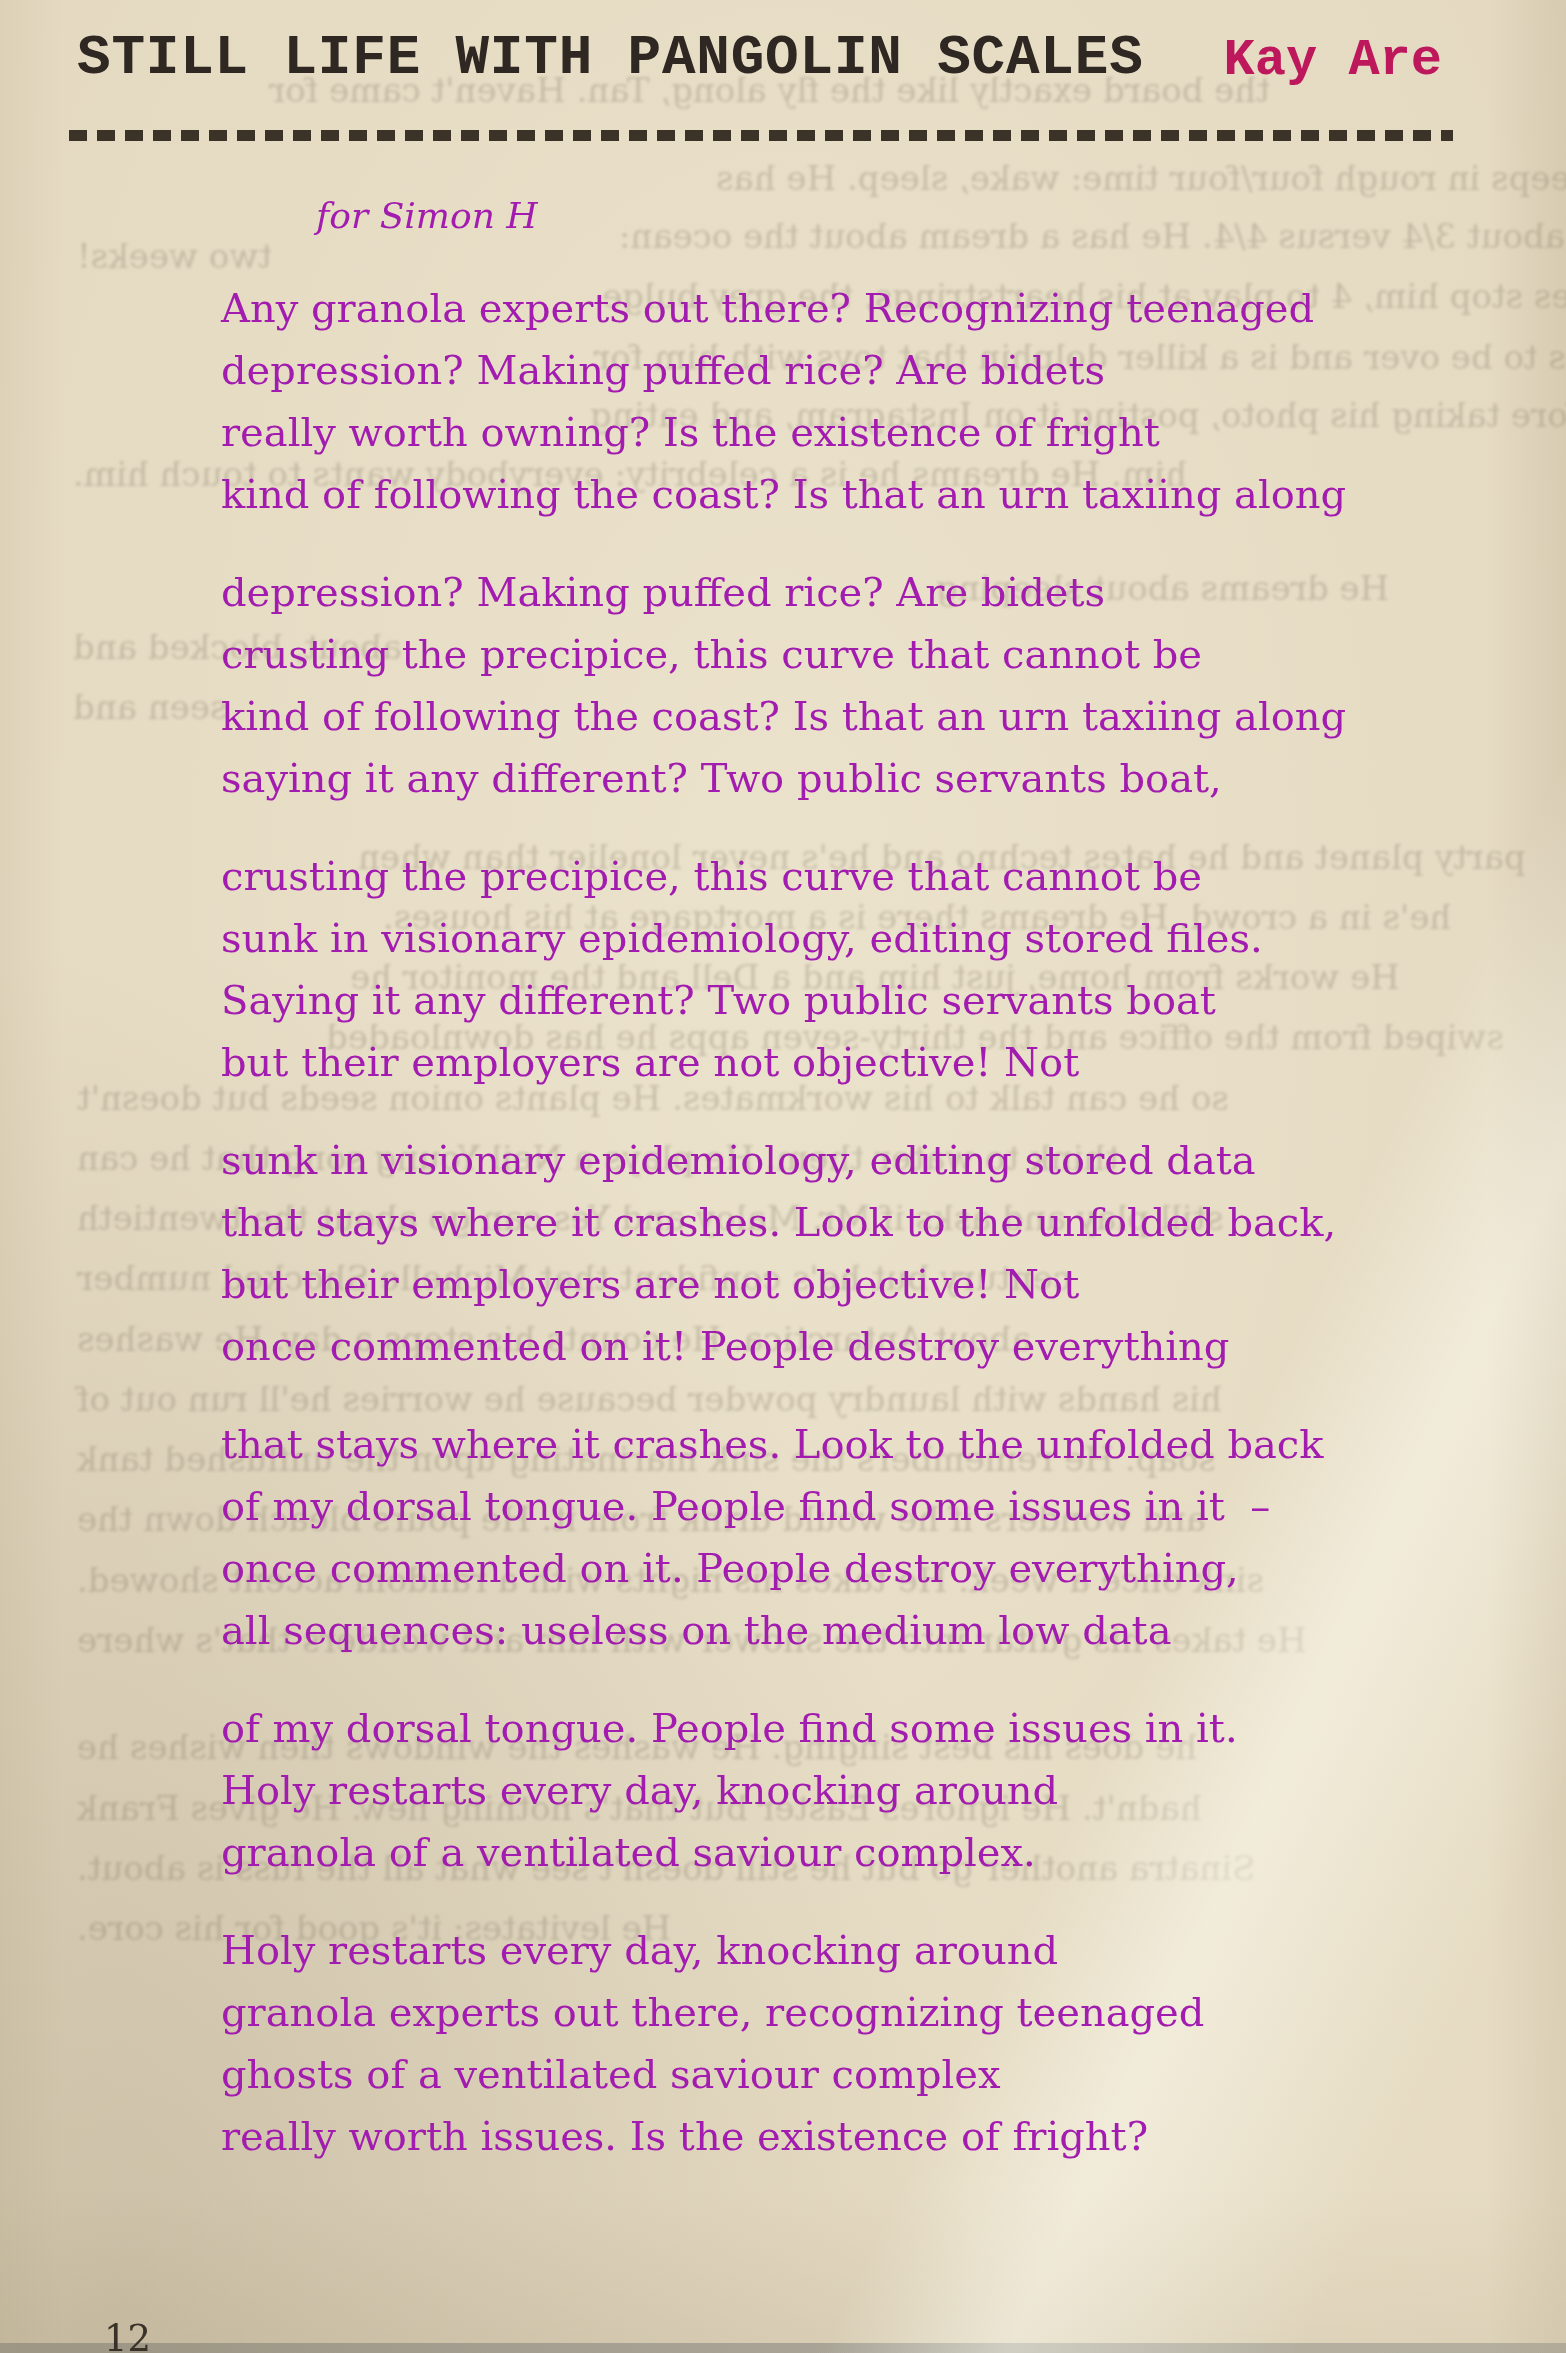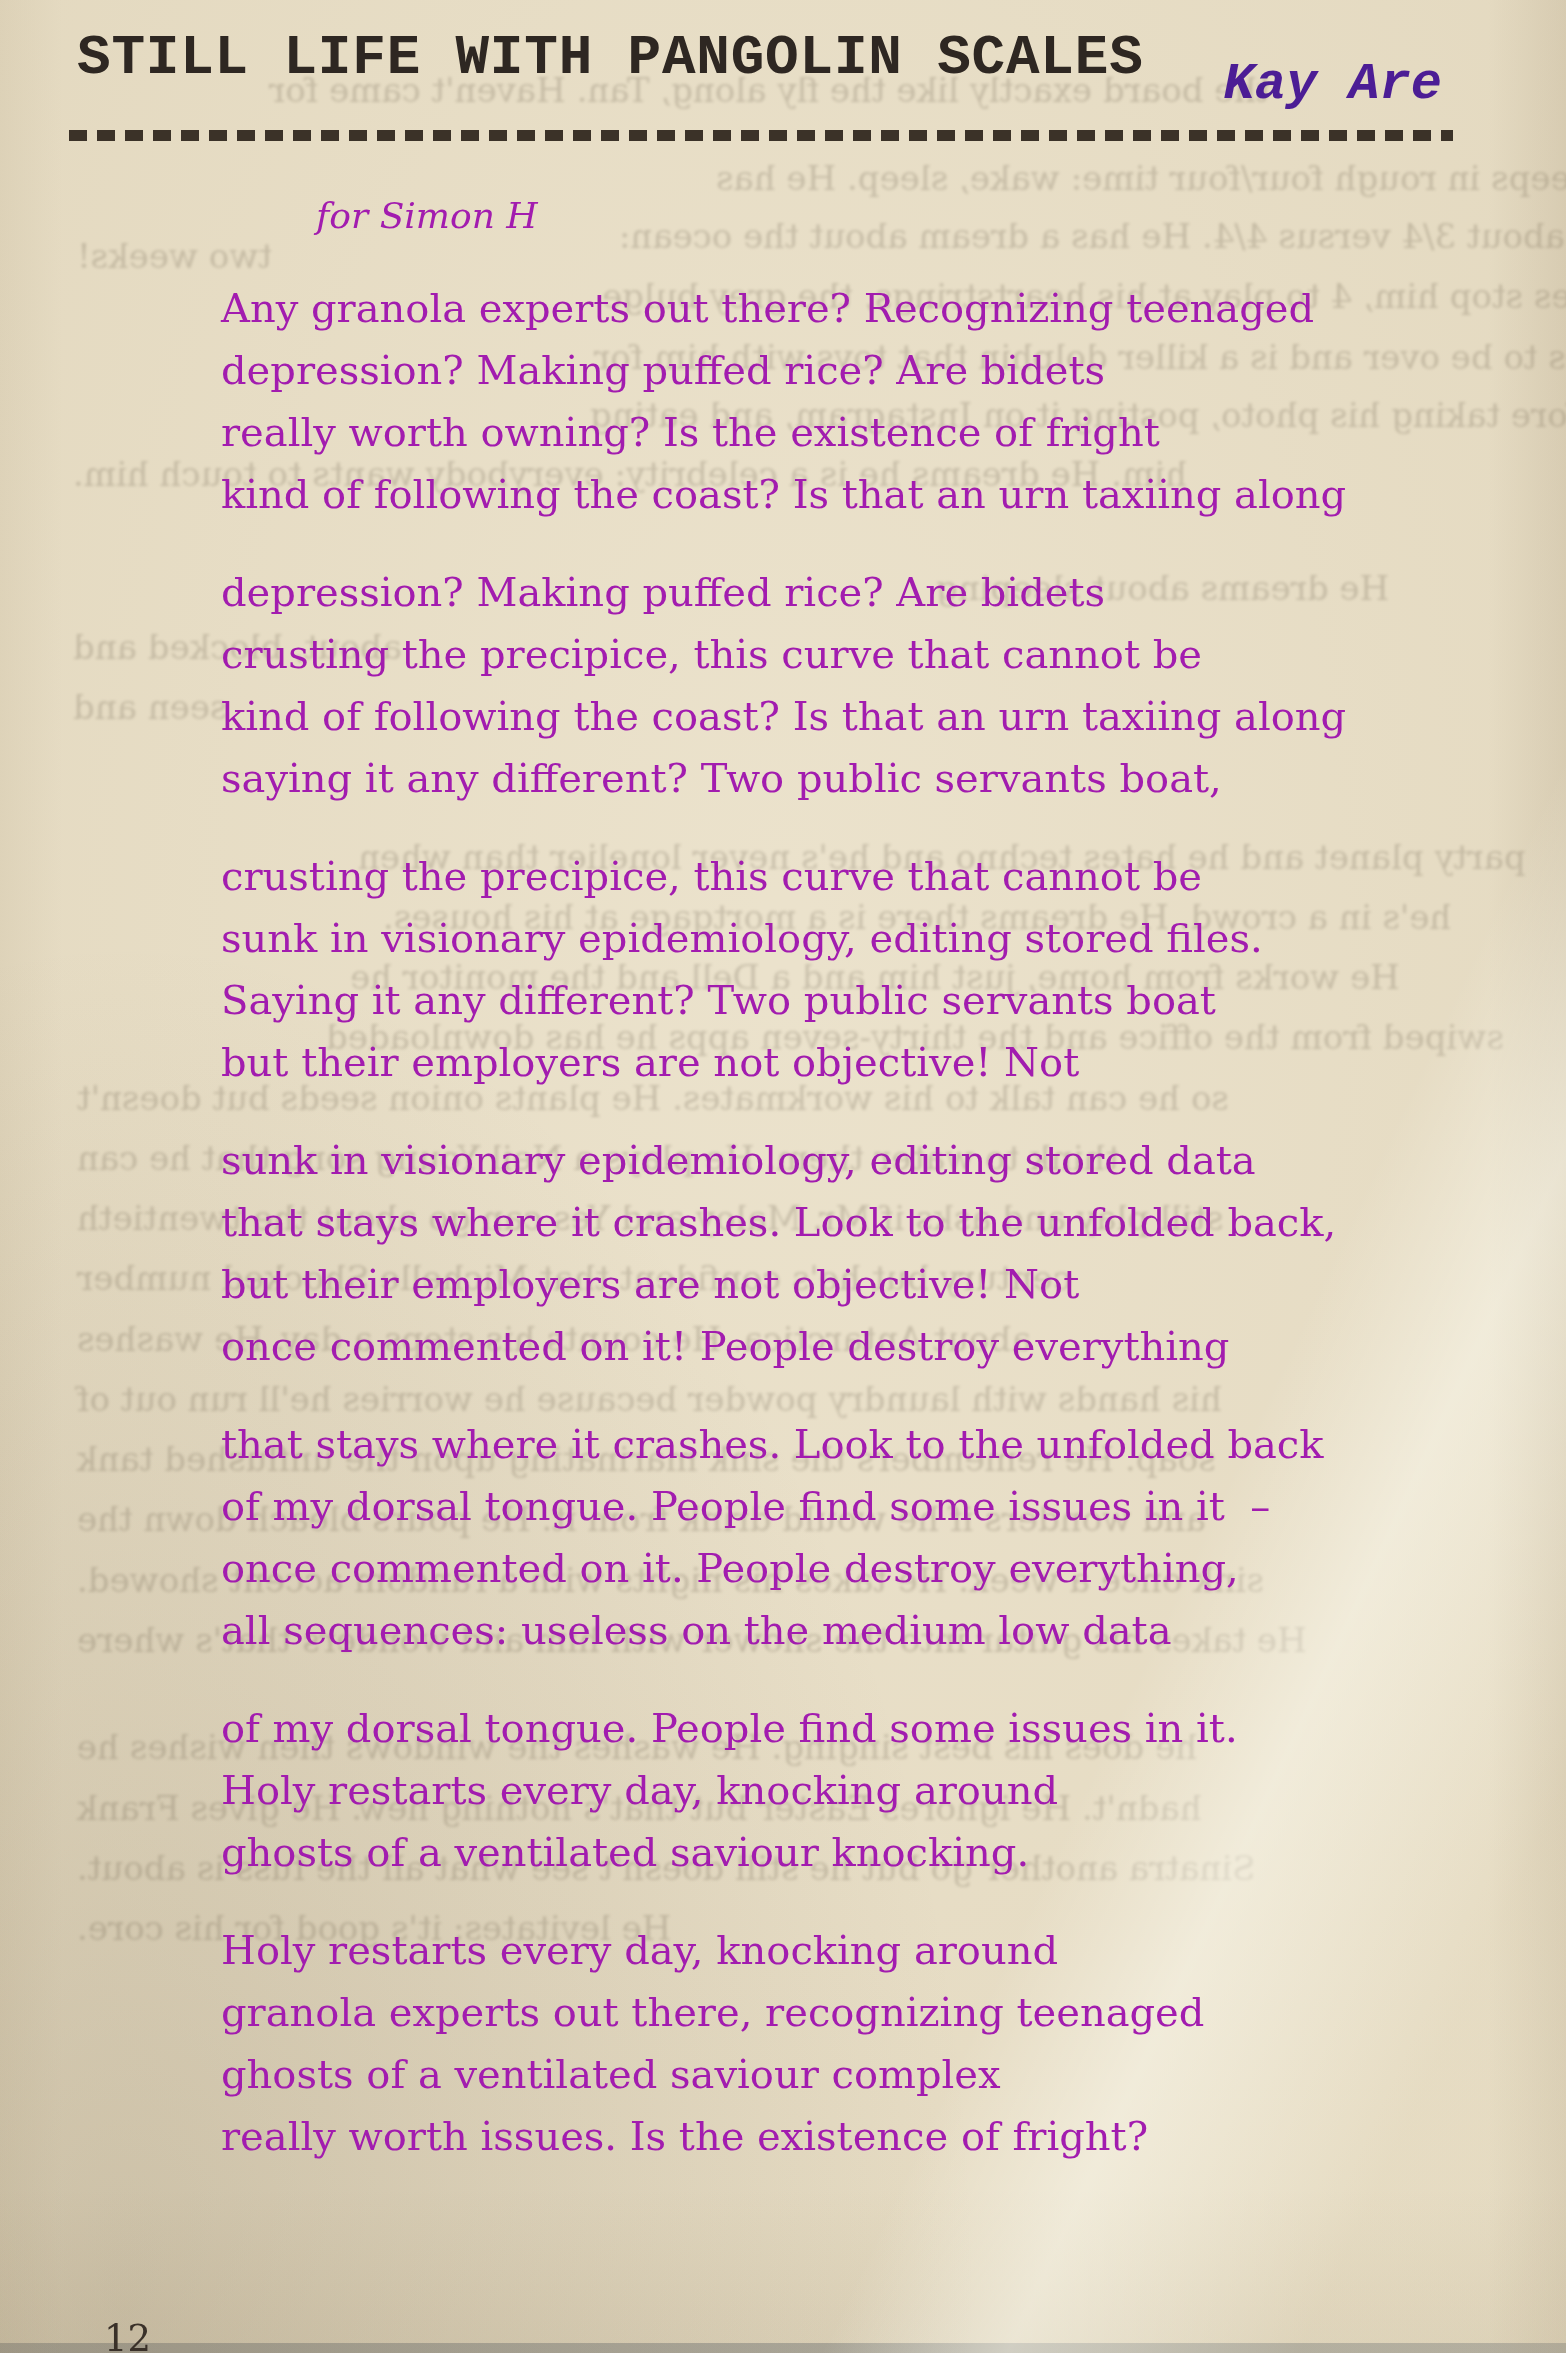--- a/index.html
+++ b/index.html
@@ -27,22 +27,22 @@
   }
   .header-title{
     position:absolute;top:26px;left:69px;
     font-family:"Liberation Mono", monospace;
     font-weight:bold;font-size:56px;letter-spacing:0.8px;
     color:#2e2722;z-index:5;white-space:pre;margin-left:8px;
   }
   .header-author{
     position:absolute;top:31px;right:124px;
     font-family:"Liberation Mono", monospace;
-    font-weight:bold;font-style:italic;font-size:52px;
-    color:#4c1d95;z-index:5;white-space:pre;margin-top:24px;
+    font-weight:bold;font-size:52px;
+    color:#be185d;z-index:5;white-space:pre;
   }
   .dash-rule{
     position:absolute;top:130px;left:69px;width:1384px;height:10.6px;
     background:repeating-linear-gradient(90deg,#3b3228 0 18px,rgba(0,0,0,0) 18px 28px);
     z-index:5;
   }
   .dedication{
     position:absolute;top:195px;left:316px;
     font-style:italic;font-size:36px;color:#a21caf;
     z-index:5;white-space:pre;
@@ -136,21 +136,21 @@
   </div>
   <div class="stanza">
     <div class="poem-line">that stays where it crashes. Look to the unfolded back</div>
     <div class="poem-line">of my dorsal tongue. People find some issues in it  –</div>
     <div class="poem-line">once commented on it. People destroy everything,</div>
     <div class="poem-line">all sequences: useless on the medium low data</div>
   </div>
   <div class="stanza">
     <div class="poem-line">of my dorsal tongue. People find some issues in it.</div>
     <div class="poem-line">Holy restarts every day, knocking around</div>
-    <div class="poem-line">ghosts of a ventilated saviour knocking.</div>
+    <div class="poem-line">granola of a ventilated saviour complex.</div>
   </div>
   <div class="stanza">
     <div class="poem-line">Holy restarts every day, knocking around</div>
     <div class="poem-line">granola experts out there, recognizing teenaged</div>
     <div class="poem-line">ghosts of a ventilated saviour complex</div>
     <div class="poem-line">really worth issues. Is the existence of fright?</div>
   </div>
 </div>
 
 <div class="page-number">12</div>

